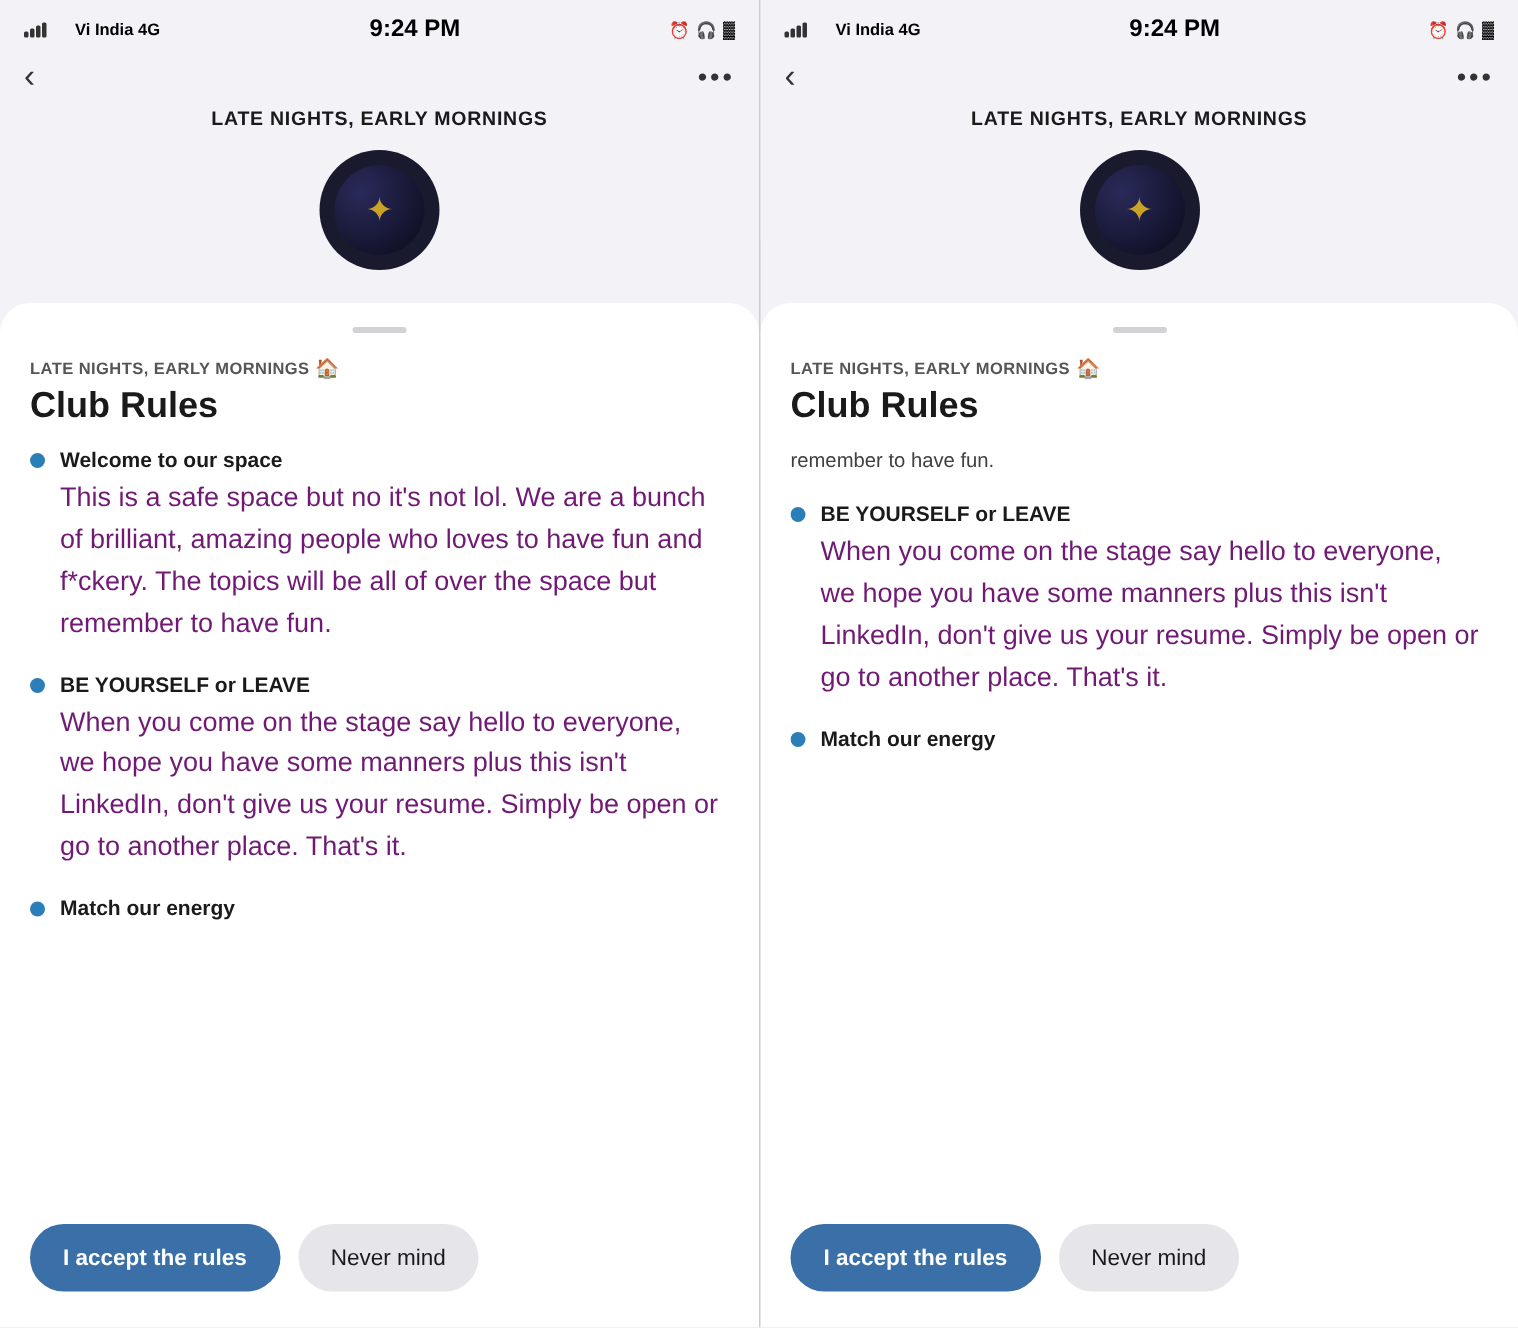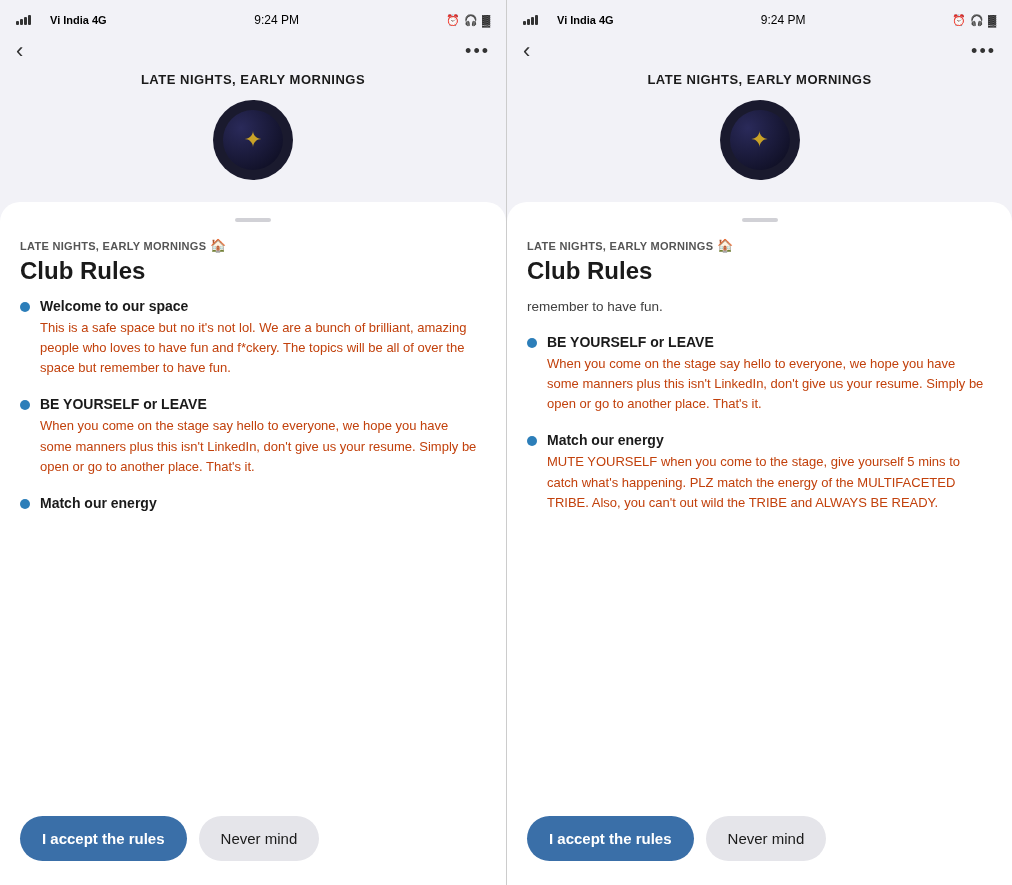--- a/index.html
+++ b/index.html
@@ -35,21 +35,21 @@
       display: flex;
       justify-content: space-between;
       align-items: center;
       padding: 8px 16px 4px;
       background: #f2f2f7;
       font-size: 12px;
       font-weight: 600;
       height: 36px;
     }
     .status-left { display: flex; align-items: center; gap: 19px; font-size: 11px; font-weight: 600; }
-    .status-center { font-size: 12px; font-weight: 400; }
+    .status-center { font-size: 16px; font-weight: 700; }
     .status-right { display: flex; align-items: center; gap: 4px; font-size: 11px; }
     
     .top-bar {
       display: flex;
       justify-content: space-between;
       align-items: center;
       padding: 4px 16px 8px;
       background: #f2f2f7;
     }
     .back-btn {
@@ -173,22 +173,22 @@
       flex-shrink: 0;
     }
     .rule-text { flex: 1; }
     .rule-title {
       font-size: 14px;
       font-weight: 700;
       color: #1a1a1a;
       margin-bottom: 4px;
     }
     .rule-desc {
-      font-size: 13px;
-      color: #c2410c;
+      font-size: 18px;
+      color: #701a75;
       line-height: 1.55;
     }
     
     .scroll-fade {
       height: 30px;
       background: linear-gradient(transparent, white);
       margin-top: -30px;
       position: relative;
       pointer-events: none;
     }
@@ -375,21 +375,20 @@
           <div class="rule-text">
             <div class="rule-title">BE YOURSELF or LEAVE</div>
             <div class="rule-desc">When you come on the stage say hello to everyone, we hope you have some manners plus this isn't LinkedIn, don't give us your resume. Simply be open or go to another place. That's it.</div>
           </div>
         </div>
 
         <div class="rule-item">
           <div class="rule-bullet"></div>
           <div class="rule-text">
             <div class="rule-title">Match our energy</div>
-            <div class="rule-desc">MUTE YOURSELF when you come to the stage, give yourself 5 mins to catch what's happening. PLZ match the energy of the MULTIFACETED TRIBE. Also, you can't out wild the TRIBE and ALWAYS BE READY.</div>
           </div>
         </div>
       </div>
       <div class="scroll-fade"></div>
 
       <div class="footer-buttons">
         <button class="btn-accept">I accept the rules</button>
         <button class="btn-never">Never mind</button>
       </div>
     </div>

